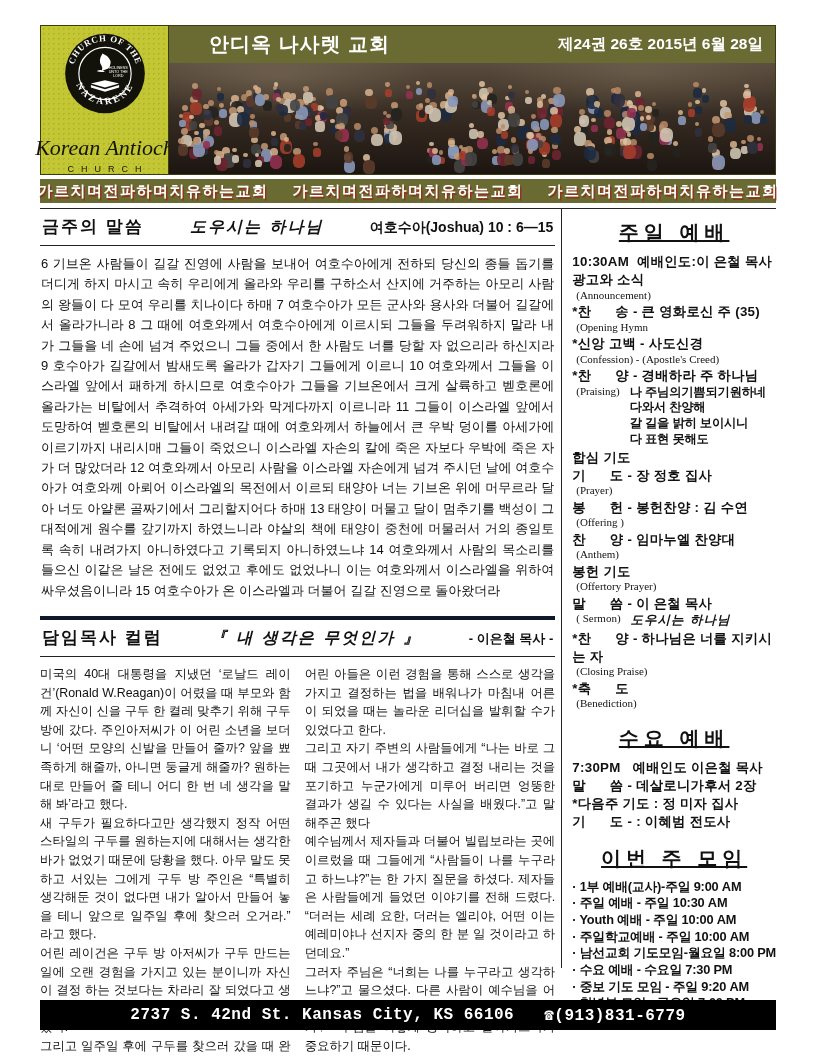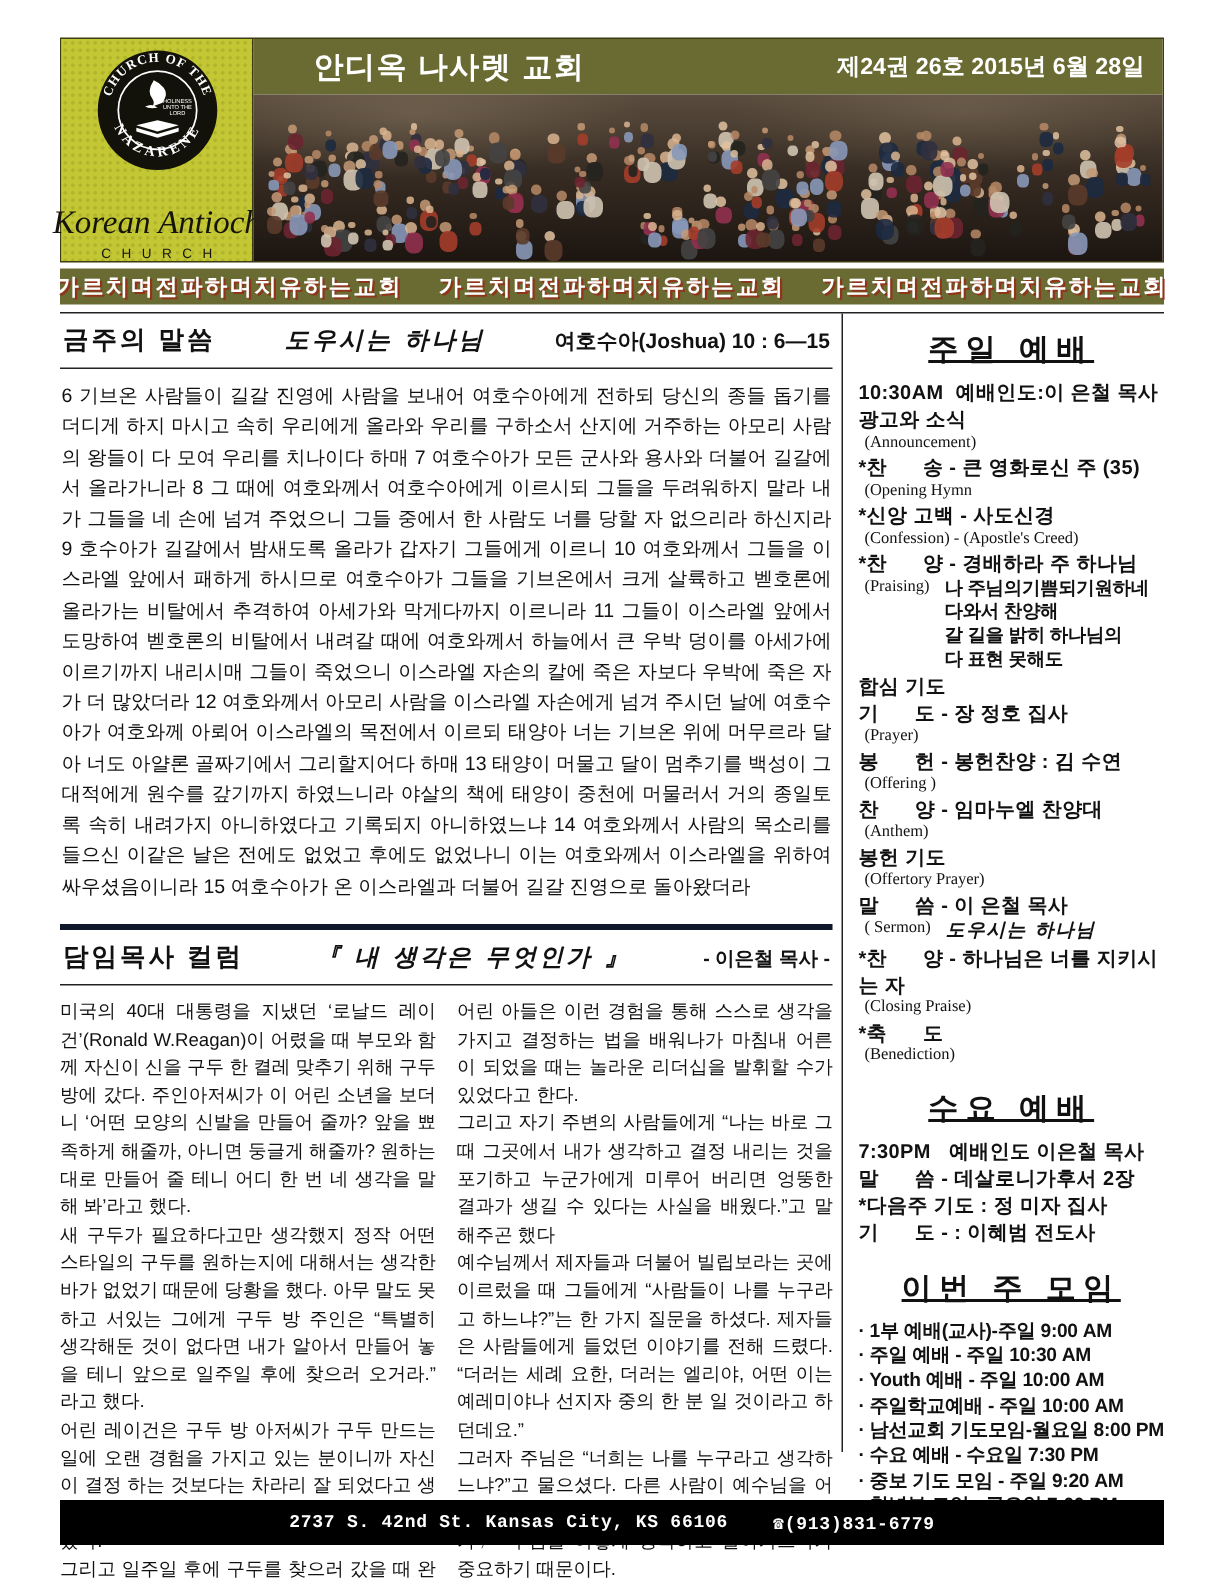--- a/index.html
+++ b/index.html
@@ -64,21 +64,21 @@
   .wsubrow { display:flex; gap:10px; align-items:flex-start; }
   .wsub { font-family:"Liberation Serif", serif; font-size:11px; line-height:1.25; padding-left:4px; white-space:pre; }
   .wextra { font-weight:bold; font-size:12.3px; line-height:1.28; letter-spacing:-0.2px; }
   .note { font-size:12.5px; letter-spacing:1px; }
   .mitem { font-size:12.8px; font-weight:bold; line-height:1.3; white-space:nowrap; letter-spacing:-0.2px; }
   .mitem::before { content:"· "; }
   
   .footer {
     position:absolute; left:40px; right:40px; bottom:26px; height:30px;
     background:#000; color:#fff; display:flex; align-items:center; justify-content:center; gap:30px;
-    font-family:"Liberation Mono", monospace; font-size:12px; font-weight:bold; letter-spacing:.5px;
+    font-family:"Liberation Mono", monospace; font-size:16px; font-weight:bold; letter-spacing:.5px;
   }
 </style>
 </head>
 <body>
 
 <div class="page">
 
   <div class="header">
     <div class="logo-panel">
       <svg class="seal" viewBox="0 0 100 100">
@@ -596,21 +596,21 @@
               <span class="wsub">(Confession) - (Apostle's Creed)</span>
             </div>
           </div>
           <div class="wline">
             <div class="wmain">*찬      양 - 경배하라 주 하나님</div>
             <div class="wsubrow">
               <span class="wsub">(Praising)</span>
               <div class="wextra">
                 <div>나 주님의기쁨되기원하네</div>
                 <div>다와서 찬양해</div>
-                <div>갈 길을 밝히 하나님의</div>
+                <div>갈 길을 밝히 보이시니</div>
                 <div>다 표현 못해도</div>
               </div>
             </div>
           </div>
           <div class="wline">
             <div class="wmain">합심 기도</div>
           </div>
           <div class="wline">
             <div class="wmain">기      도 - 장 정호 집사</div>
             <div class="wsubrow">

